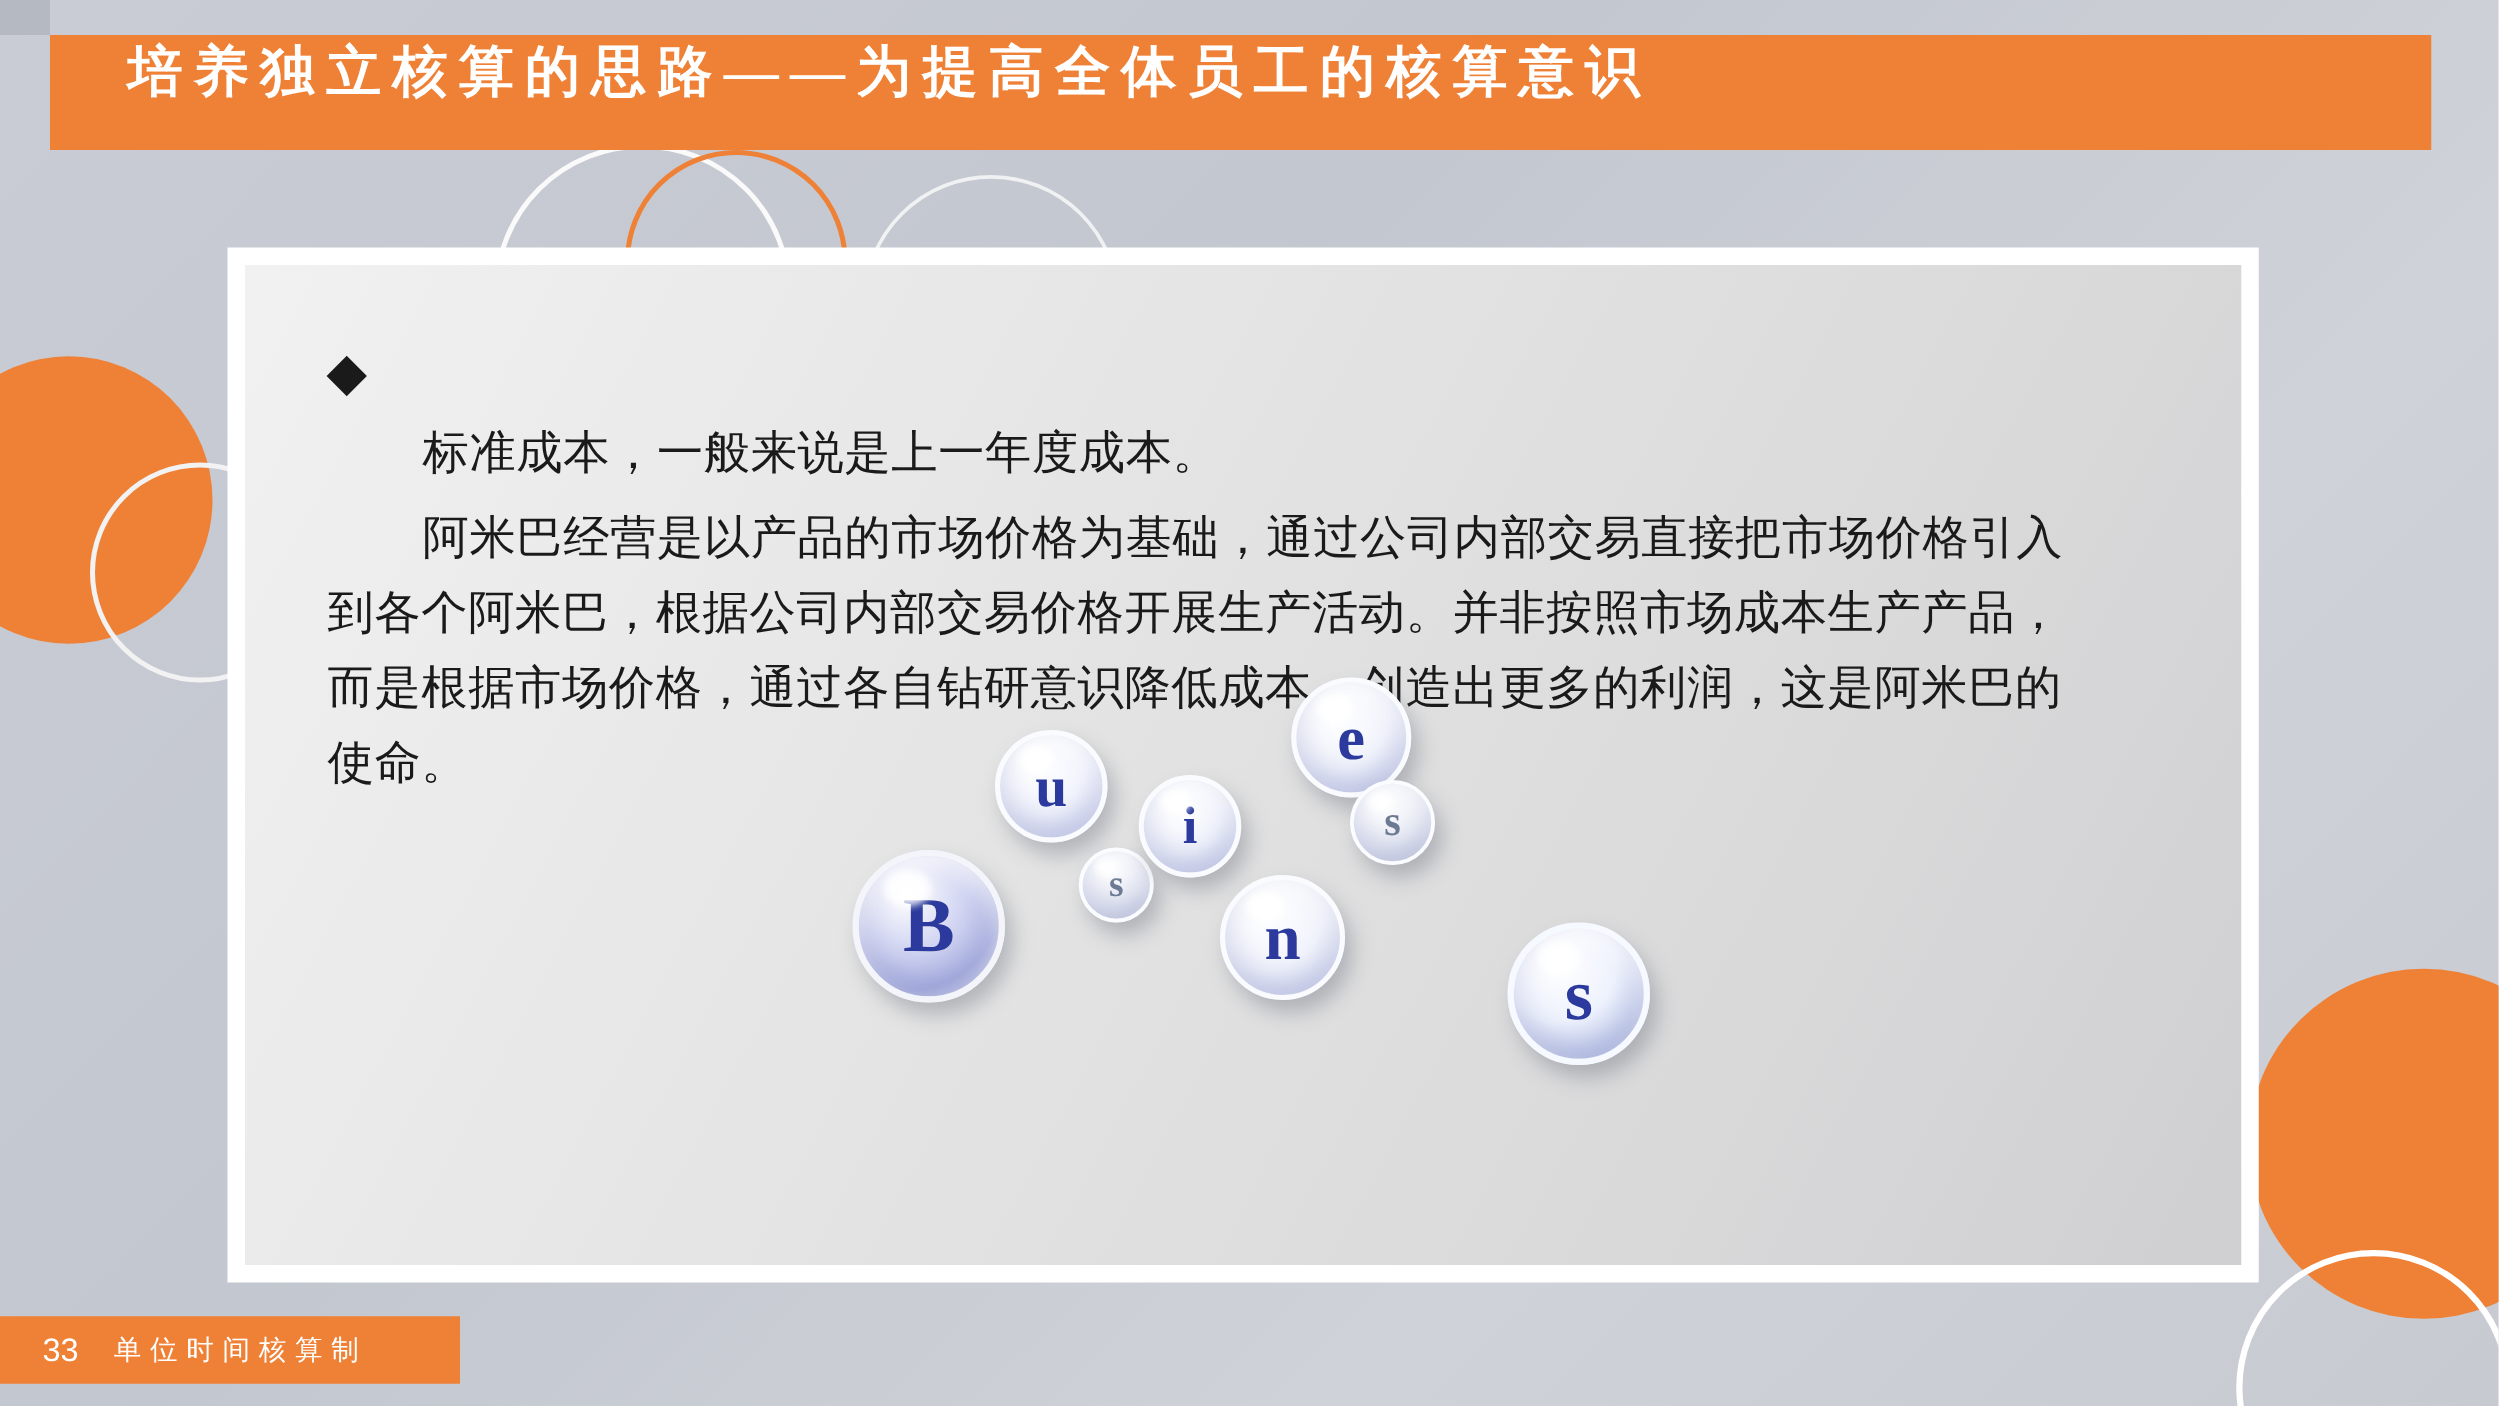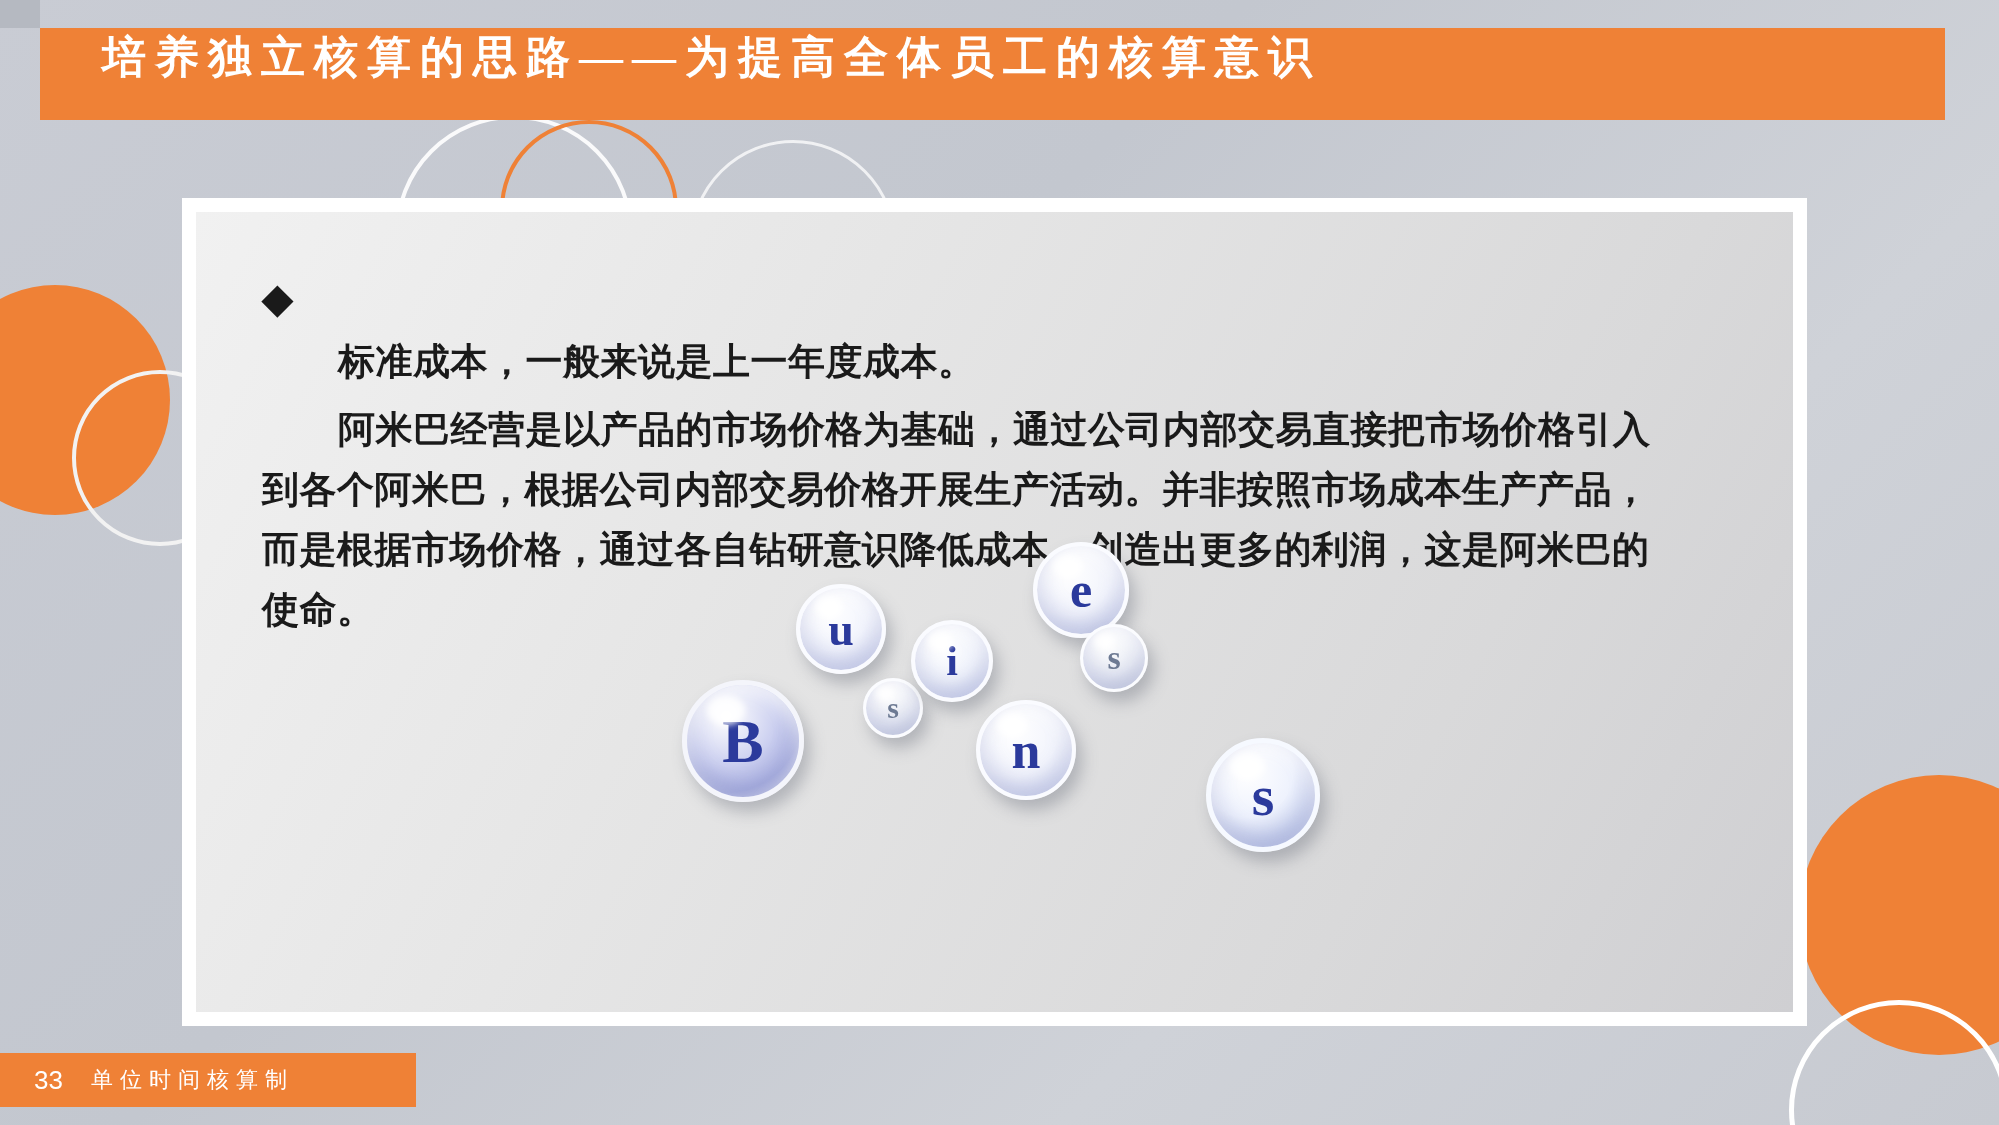--- a/index.html
+++ b/index.html
@@ -156,21 +156,20 @@
   .diamond {
     font-size: 40px;
     margin-right: 10px;
     line-height: 1;
   }
   .para {
     font-size: 37px;
     line-height: 1.62;
     margin-top: 14px;
     letter-spacing: .5px;
-    font-weight: bold;
   }
   .para.indent {
     text-indent: 76px;
   }
   .para.block {
     margin-top: 8px;
     text-indent: 76px;
     width: 1410px;
   }
 
@@ -281,21 +280,21 @@
     font-size: 58px;
     background: radial-gradient(circle at 35% 28%, #ffffff 0%, #eef2fd 45%, #bfc9ea 78%, #eaf0fb 100%);
     border: 5px solid #f6f9ff;
   }
 
   
   .footer {
     position: absolute;
     left: 0;
     bottom: 18px;
-    width: 416px;
+    width: 368px;
     height: 54px;
     background: #ef8136;
     display: flex;
     align-items: center;
     z-index: 7;
   }
   .footer-page {
     color: #ffffff;
     font-size: 26px;
     margin-left: 34px;

